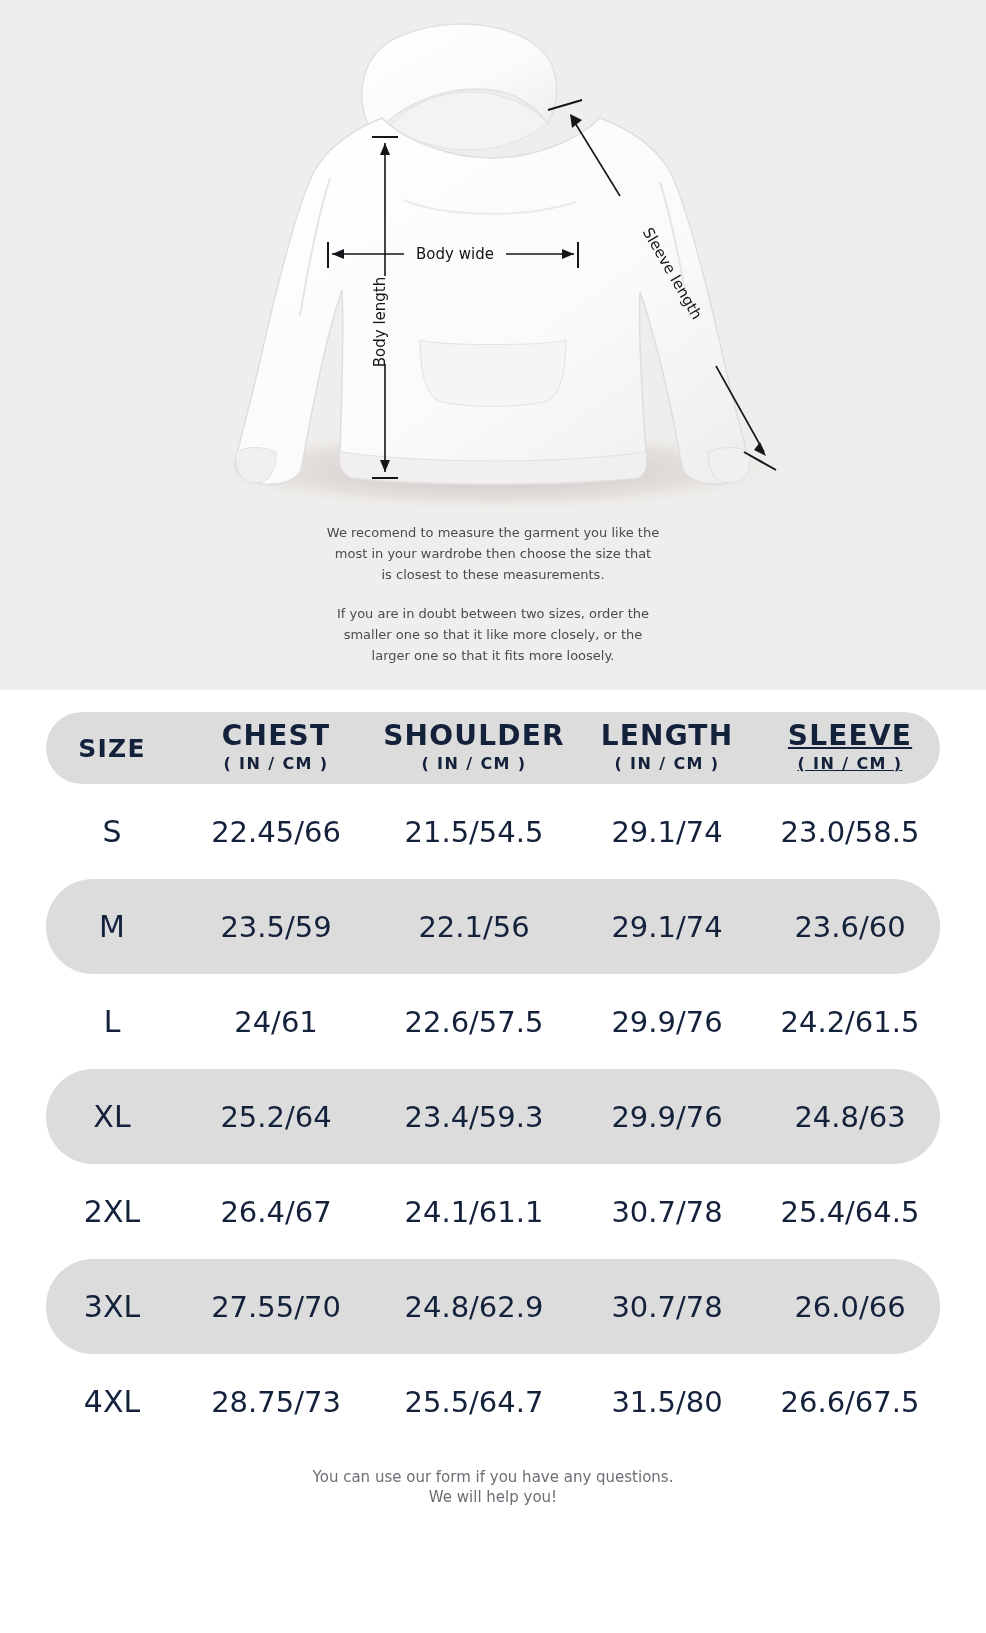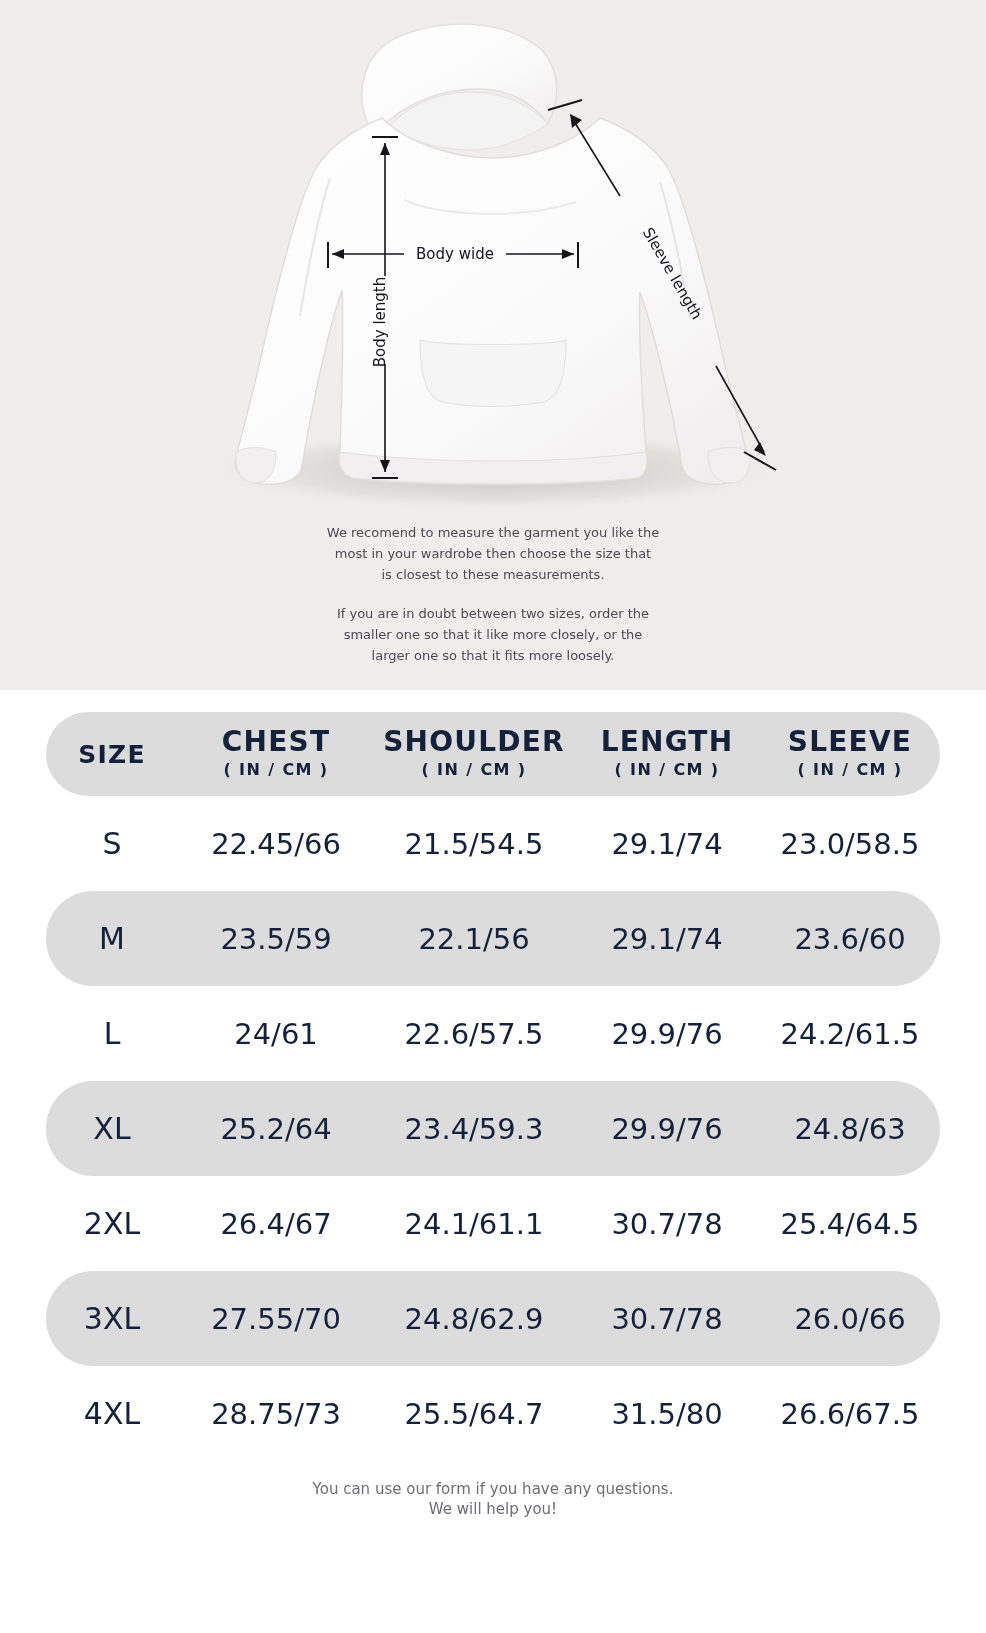--- a/index.html
+++ b/index.html
@@ -65,30 +65,30 @@
     border-spacing: 0;
     table-layout: fixed;
   }
 
   table.size-table col.c0 { width: 132px; }
   table.size-table col.c1 { width: 196px; }
   table.size-table col.c2 { width: 200px; }
   table.size-table col.c3 { width: 186px; }
   table.size-table col.c4 { width: 180px; }
 
-  .size-table thead tr { height: 84px; }
+  .size-table thead tr { height: 72px; }
   .size-table thead td {
     background: #dcdcdc;
     text-align: center;
     vertical-align: middle;
     color: #14213b;
     padding: 0;
   }
   .size-table thead td:first-child { border-radius: 44px 0 0 44px; }
-  .size-table thead td:last-child  { border-radius: 0 44px 44px 0; }
+  .size-table thead td:last-child  { border-radius: 0 44px 44px 0; text-decoration: underline; }
 
   .hdr-main {
     display: block;
     font-size: 28px;
     font-weight: bold;
     letter-spacing: 1.2px;
     line-height: 30px;
     font-family: "DejaVu Sans", sans-serif;
   }
   .hdr-sub {

